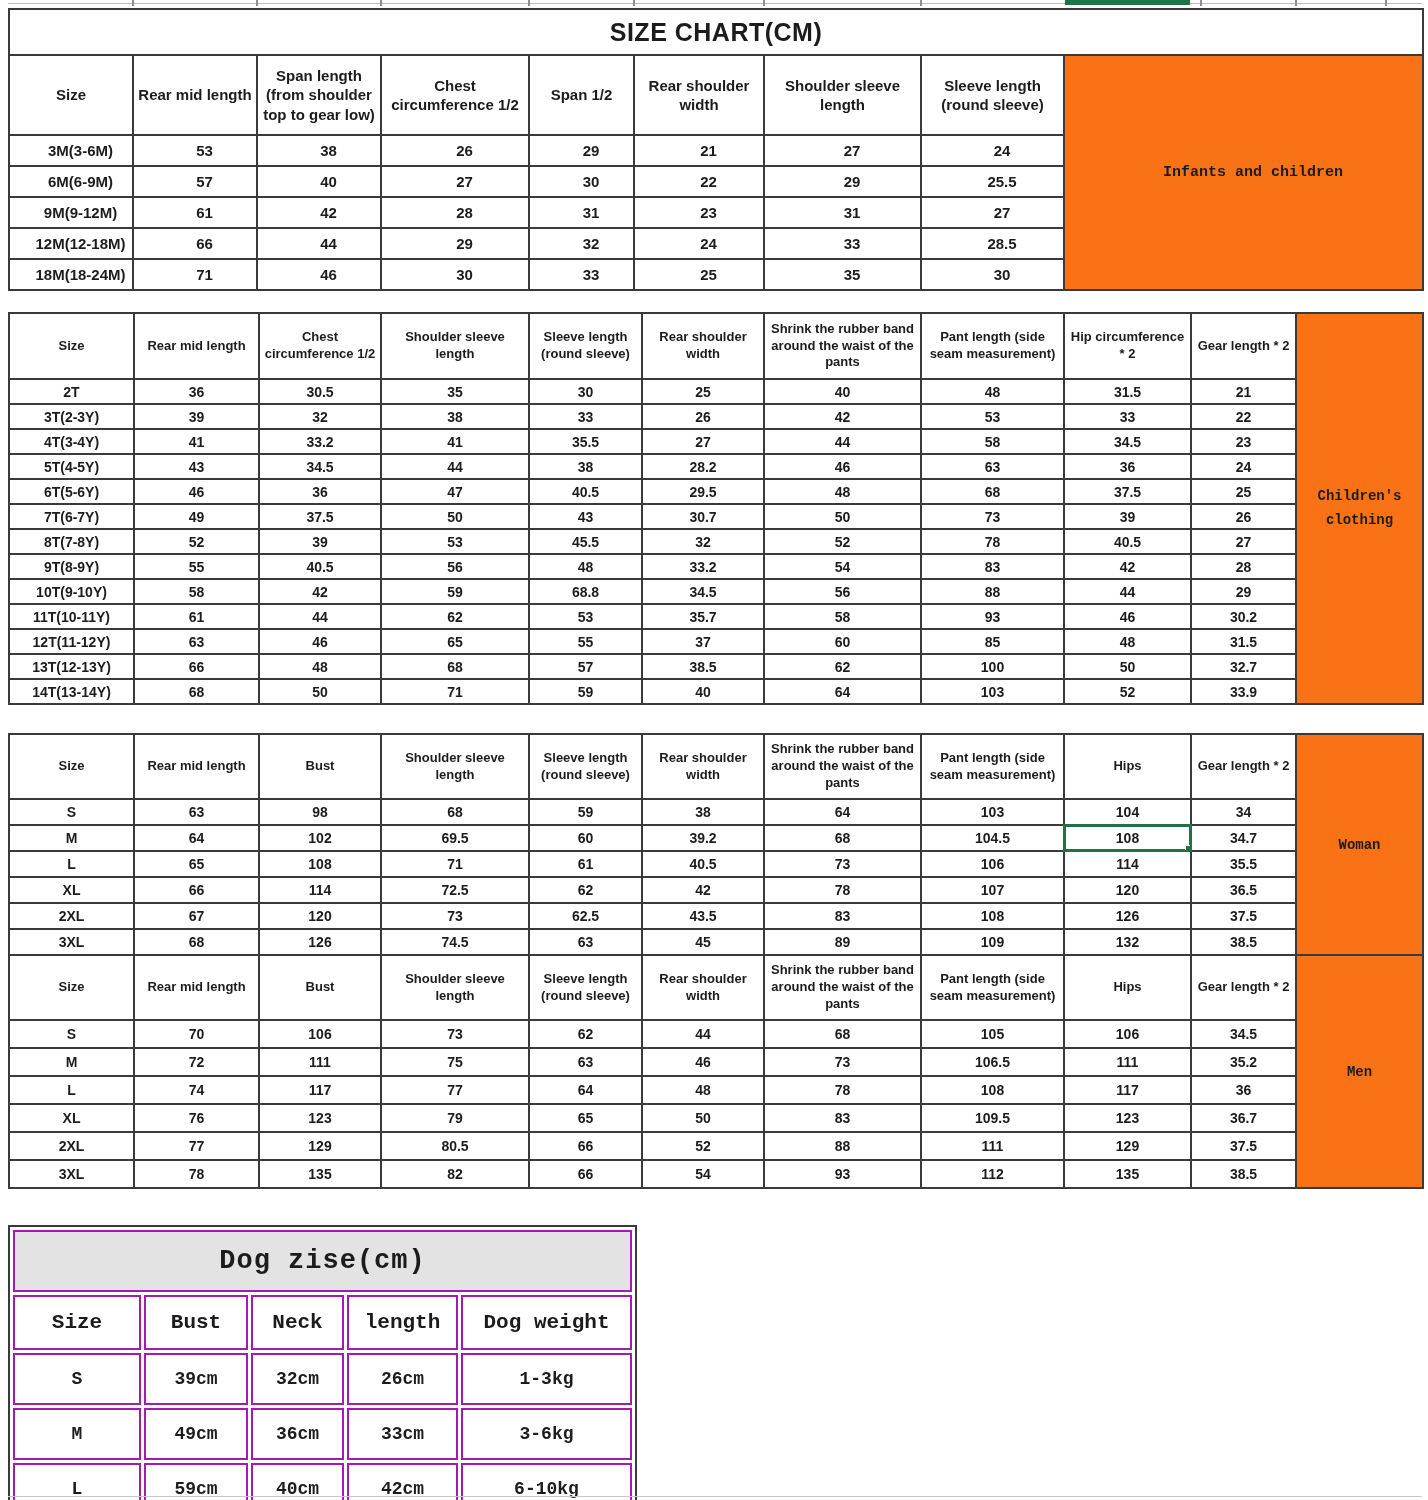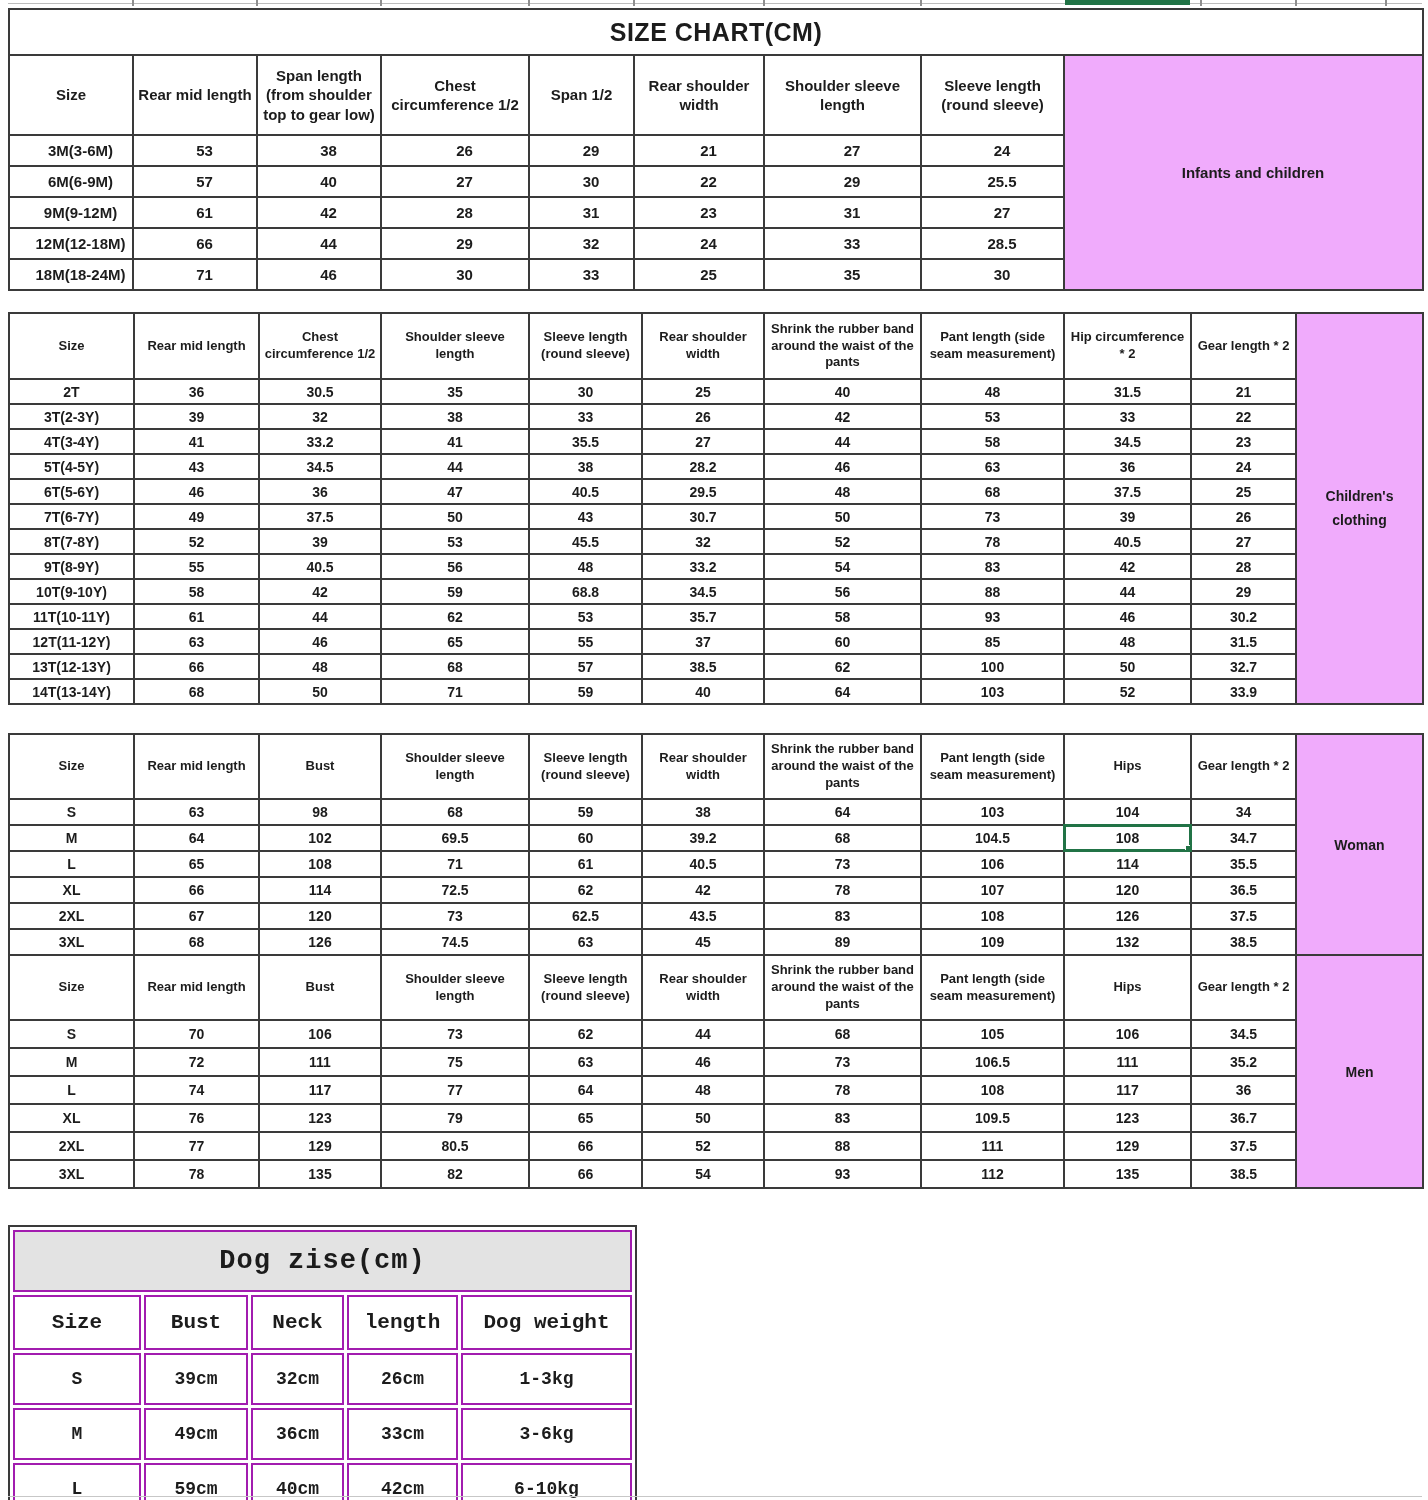--- a/index.html
+++ b/index.html
@@ -32,21 +32,21 @@
   #t2 th { font-size:13px; height:66px; line-height:1.3; }
   #t2 td { font-size:14px; height:25px; }
 
   
   #t3 { left:8px; top:733px; width:1414px; }
   #t3 th { font-size:13px; height:65px; line-height:1.3; }
   #t3 td { font-size:14px; height:26px; }
   #t3 tr.men-row td { height:28px; }
 
   
-  .lbl { color:var(--red,#ce2127); background:#f0abfc; }
+  .lbl { color:var(--red,#ce2127); background:#f97316;font-family:Liberation Mono, monospace; }
   .lbl1 { font-size:22px; }
   .lbl2 { font-size:20px; line-height:1.7; }
   .lbl3 { font-size:20px; }
 
   
   .ink-black { color:#1c1c1c;margin-left:25px; }
   .ink-blue  { color:var(--blue,#1b6aa5);margin-left:32px; }
   .ink-navy  { color:var(--navy,#1d3254); }
   .ink-red   { color:var(--dred,#9e1c20); }
   .ink-dark  { color:#1b2941; }

